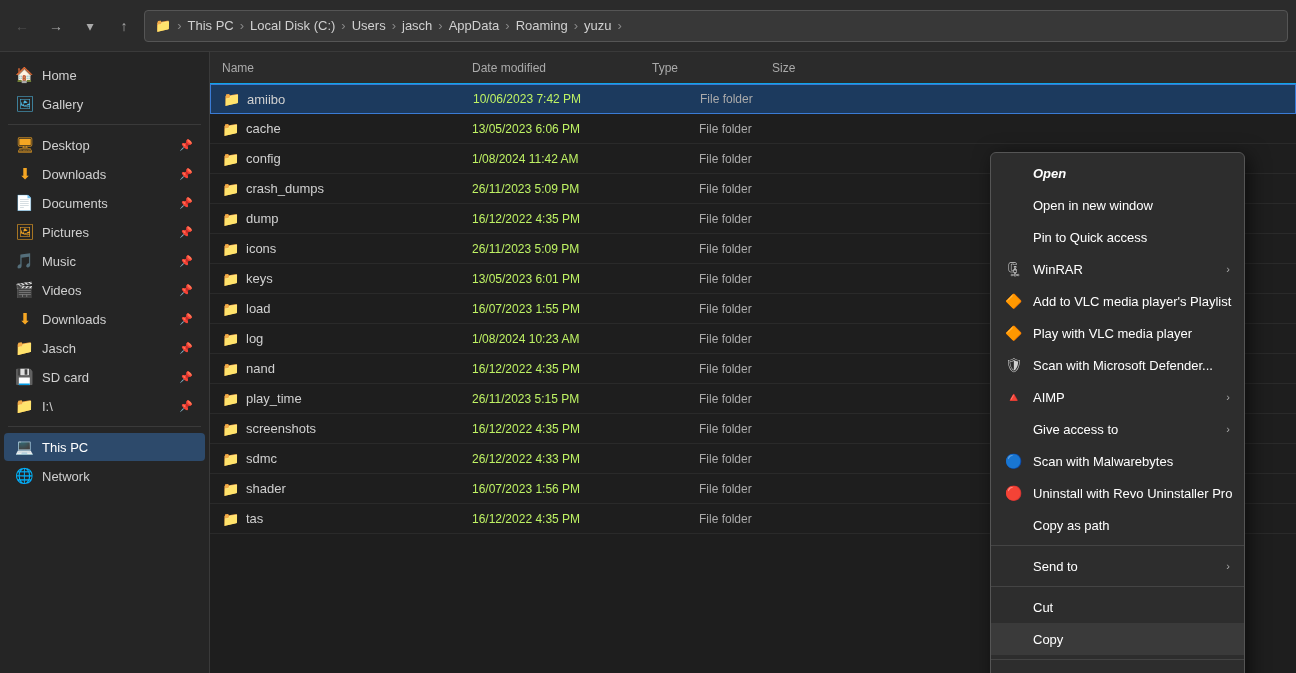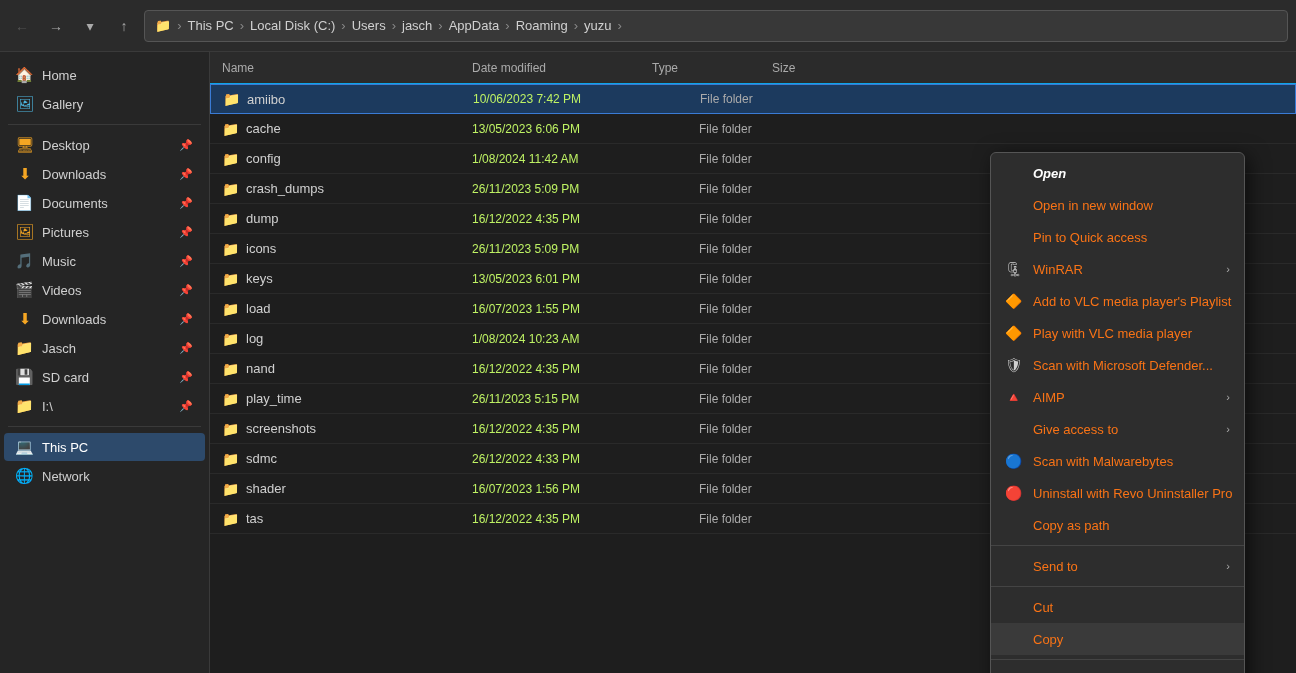--- a/index.html
+++ b/index.html
@@ -145,21 +145,21 @@
       align-items: center;
       padding: 7px 14px;
       cursor: pointer;
       gap: 10px;
       white-space: nowrap;
       position: relative;
     }
     .cm-item.highlighted { background: #3a3a3a; }
     .cm-item.bold { font-weight: 700; color: #fff; }
     .cm-icon { width: 18px; height: 18px; display: flex; align-items: center; justify-content: center; font-size: 14px; flex-shrink: 0; }
-    .cm-label { flex: 1; font-size: 13px; color: #f97316; }
+    .cm-label { flex: 1; font-size: 13px; color: #ffffff; }
     .cm-arrow { color: #aaa; font-size: 11px; }
     .cm-divider { border: none; border-top: 1px solid #444; margin: 4px 0; }
     .cm-item.bold .cm-label { color: #fff; font-style: italic; }
 
     
     ::-webkit-scrollbar { width: 6px; }
     ::-webkit-scrollbar-track { background: #1e1e1e; }
     ::-webkit-scrollbar-thumb { background: #444; border-radius: 3px; }
   </style>
 </head>

